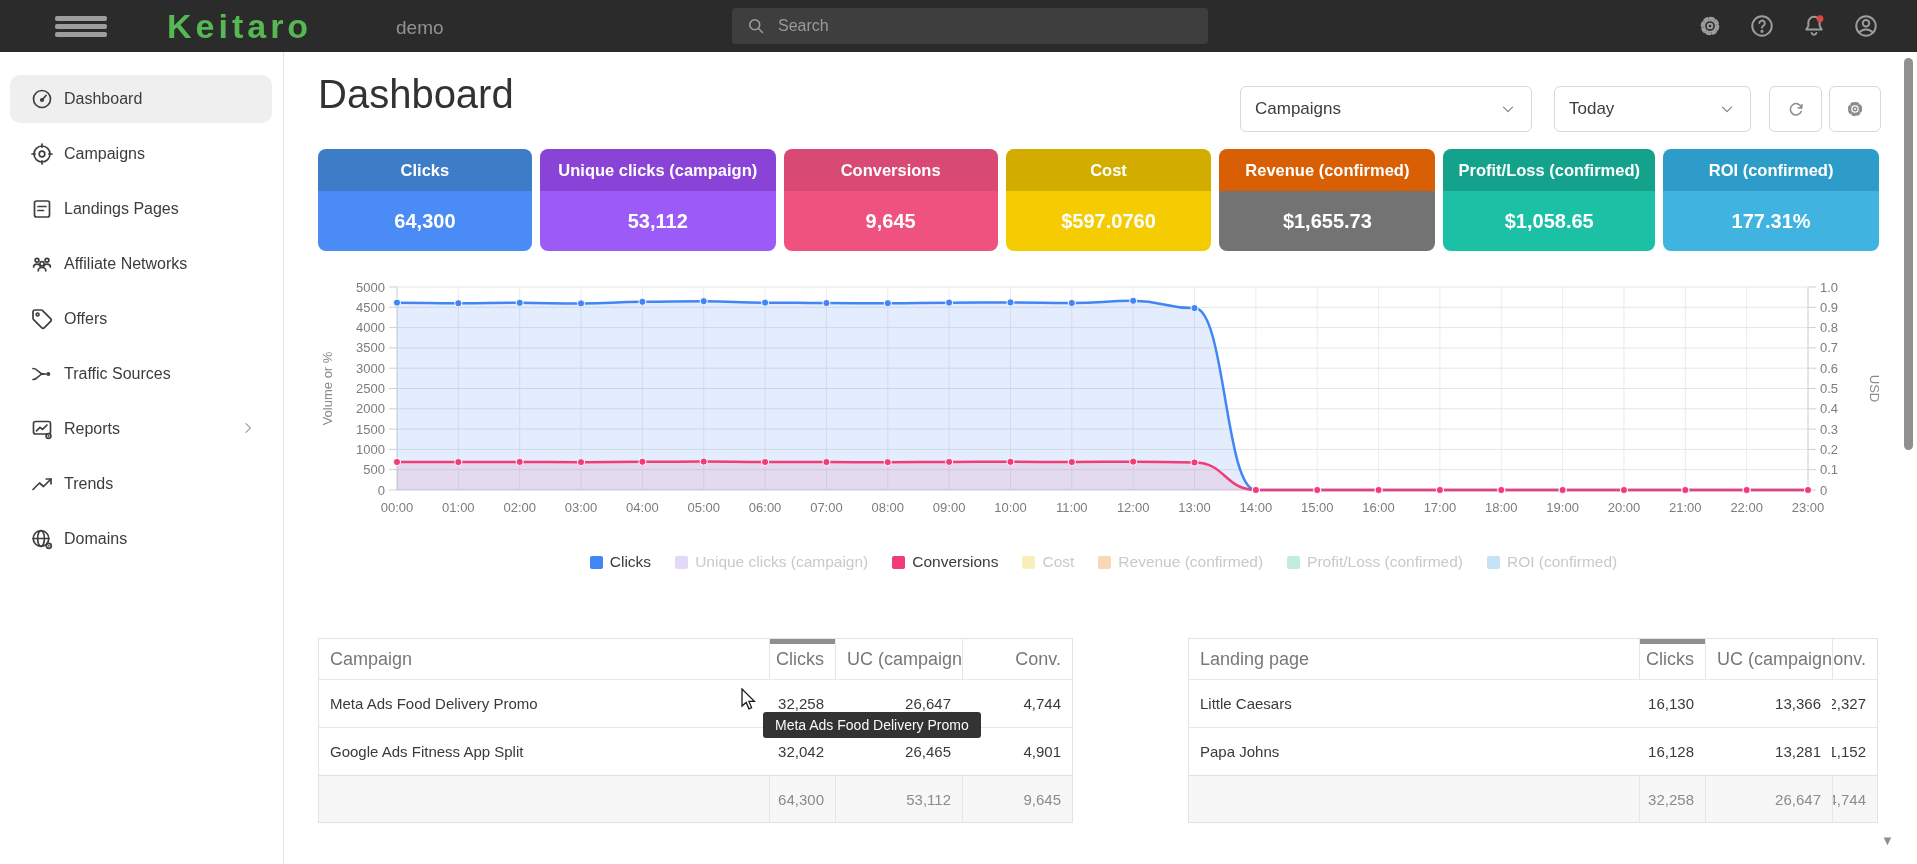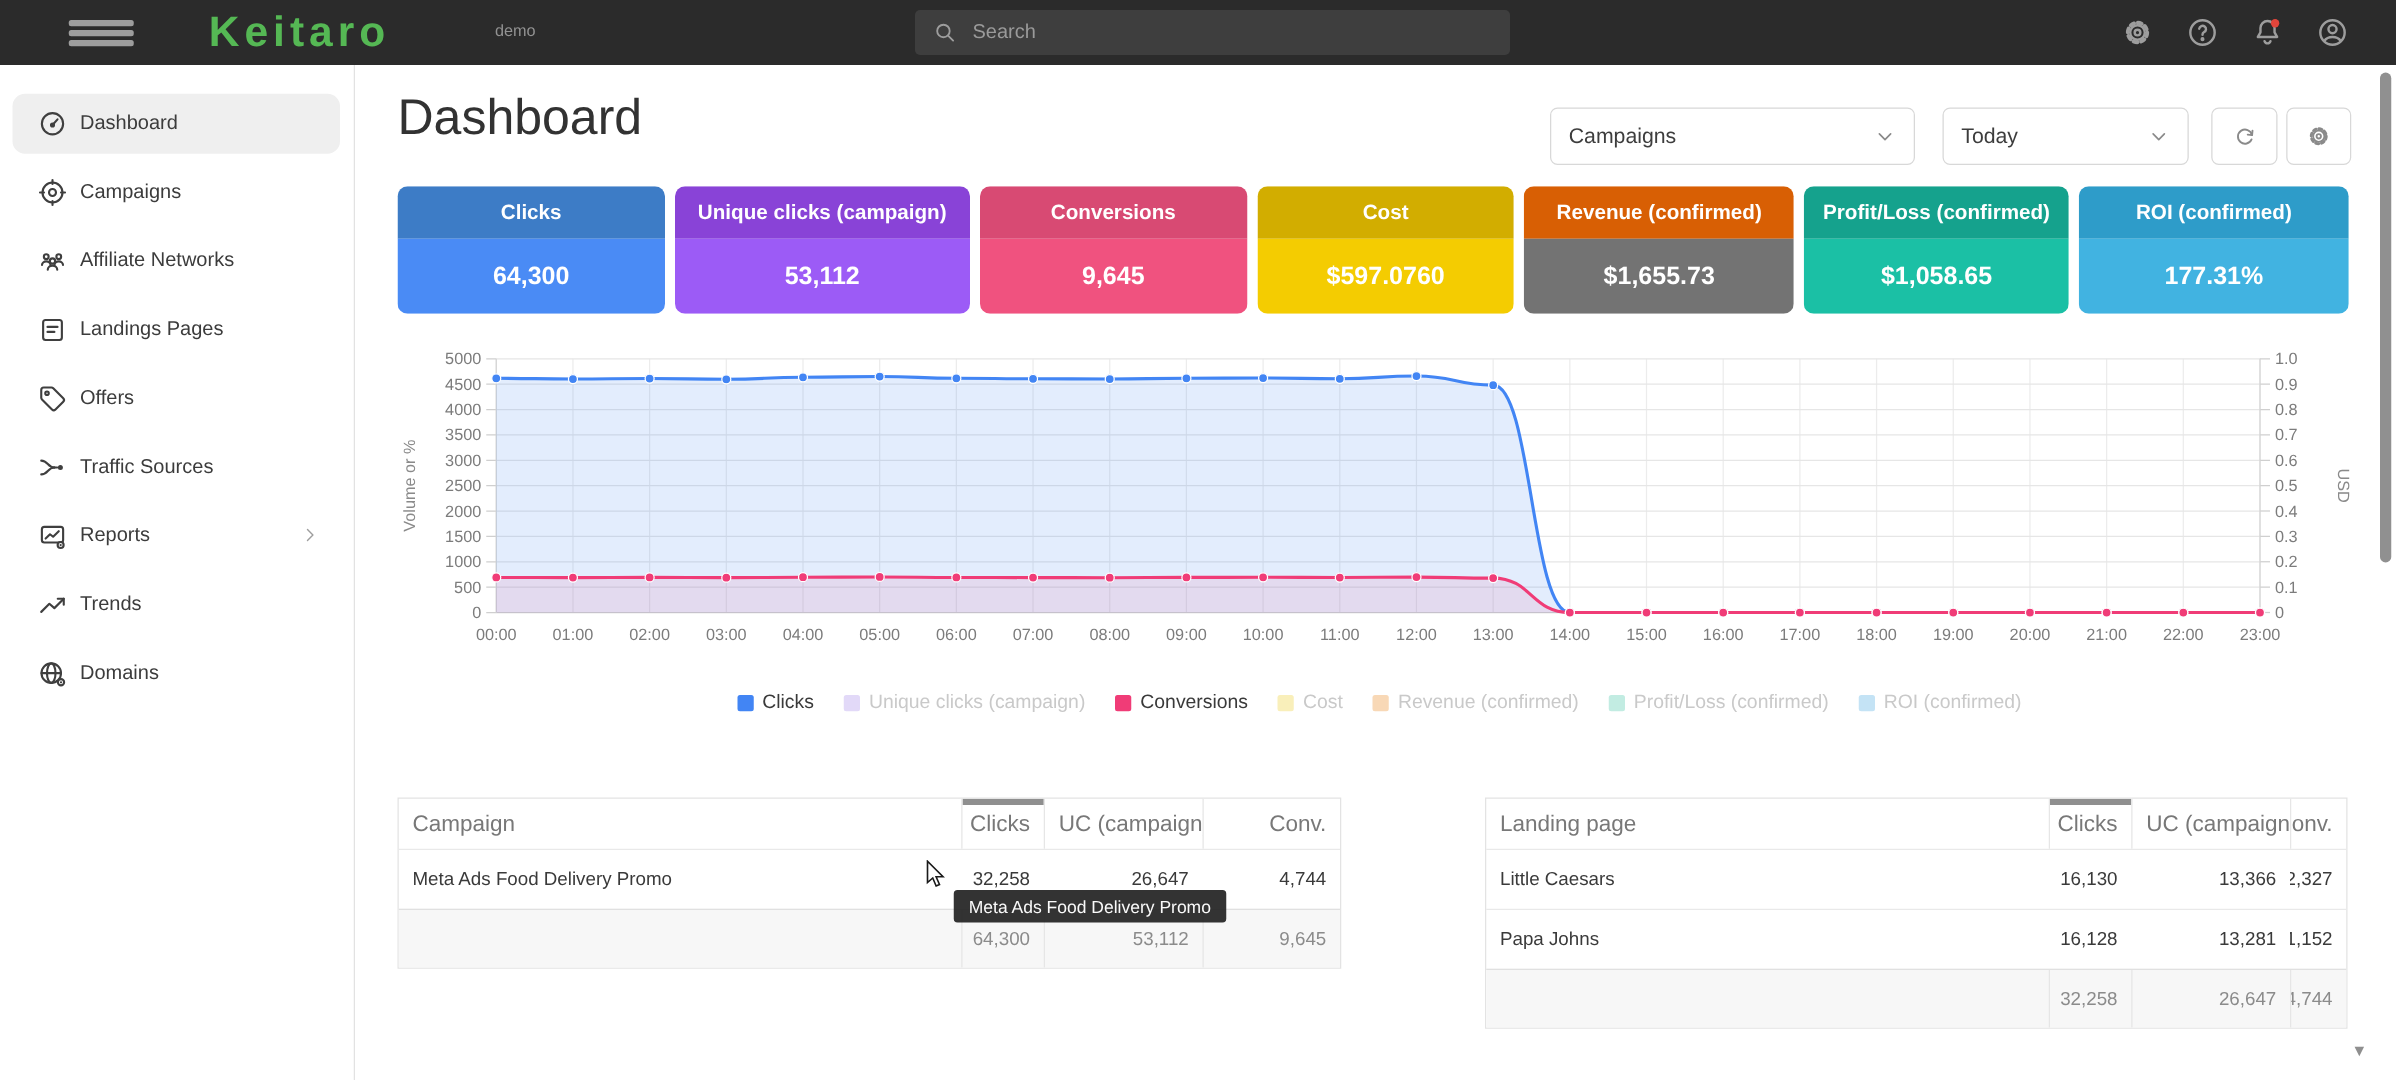--- a/index.html
+++ b/index.html
@@ -4,21 +4,21 @@
 <style>
   html,body{margin:0;padding:0;background:#fff;}
   #app{position:relative;width:1917px;height:864px;overflow:hidden;background:#fff;
        font-family:"Liberation Sans",sans-serif;color:#3a3a3a;}
   
   .topbar{position:absolute;left:0;top:0;width:1917px;height:52px;background:#2b2b2b;}
   .hamburger{position:absolute;left:55px;top:16px;width:52px;height:21px;cursor:pointer;}
   .hamburger span{display:block;height:5px;background:#9d9d9d;border-radius:2px;margin-bottom:3px;}
   .logo{position:absolute;left:167px;top:6px;font-size:34px;font-weight:bold;letter-spacing:4px;
         color:#55b854;line-height:40px;}
-  .logo-demo{position:absolute;left:396px;top:17px;font-size:13px;color:#929292;}
+  .logo-demo{position:absolute;left:396px;top:17px;font-size:19px;color:#929292;}
   .search{position:absolute;left:732px;top:8px;width:476px;height:36px;background:#3e3e3e;
           border-radius:4px;display:flex;align-items:center;}
   .search svg{margin:0 10px 0 14px;flex:0 0 auto;}
   .search input{flex:1;background:transparent;border:none;outline:none;color:#ddd;font-size:16px;
           font-family:"Liberation Sans",sans-serif;}
   .search input::placeholder{color:#9a9a9a;}
   .tb-icons{position:absolute;right:38px;top:0;height:52px;display:flex;align-items:center;gap:26px;}
   .tb-icon{position:relative;width:26px;height:26px;cursor:pointer;}
   
   .sidebar{position:absolute;left:0;top:52px;width:284px;height:812px;background:#fff;
@@ -142,36 +142,36 @@
           <circle cx="12" cy="12" r="2.8"></circle>
           <line x1="12" y1="2" x2="12" y2="5.2"></line>
           <line x1="12" y1="18.8" x2="12" y2="22"></line>
           <line x1="2" y1="12" x2="5.2" y2="12"></line>
           <line x1="18.8" y1="12" x2="22" y2="12"></line>
         </svg>
       <span>Campaigns</span>
     </div>
     <div class="sitem">
       <svg class="sic icn" viewBox="0 0 24 24">
+          <rect x="4.5" y="4" width="15" height="16" rx="2"></rect>
+          <line x1="8" y1="9.5" x2="16" y2="9.5"></line>
+          <line x1="8" y1="13.5" x2="13.5" y2="13.5"></line>
+        </svg>
+      <span>Landings Pages</span>
+    </div>
+    <div class="sitem">
+      <svg class="sic icn" viewBox="0 0 24 24">
           <circle cx="7" cy="8.3" r="1.9"></circle>
           <circle cx="17" cy="8.3" r="1.9"></circle>
           <circle cx="12" cy="11.8" r="2.1"></circle>
           <path d="M3.6,15 a3.4,2.9 0 0 1 6.8,0"></path>
           <path d="M13.6,15 a3.4,2.9 0 0 1 6.8,0"></path>
           <path d="M8.2,18.8 a3.8,3.3 0 0 1 7.6,0"></path>
         </svg>
       <span>Affiliate Networks</span>
-    </div>
-    <div class="sitem">
-      <svg class="sic icn" viewBox="0 0 24 24">
-          <rect x="4.5" y="4" width="15" height="16" rx="2"></rect>
-          <line x1="8" y1="9.5" x2="16" y2="9.5"></line>
-          <line x1="8" y1="13.5" x2="13.5" y2="13.5"></line>
-        </svg>
-      <span>Landings Pages</span>
     </div>
     <div class="sitem">
       <svg class="sic icn" viewBox="0 0 24 24">
           <path d="M3,5 a2,2 0 0 1 2,-2 h6.2 a2,2 0 0 1 1.4,0.6 l8,8 a2,2 0 0 1 0,2.8 l-6.2,6.2 a2,2 0 0 1 -2.8,0 l-8,-8 A2,2 0 0 1 3,11.2 z"></path>
           <circle cx="7.6" cy="7.6" r="1.4"></circle>
         </svg>
       <span>Offers</span>
     </div>
     <div class="sitem">
       <svg class="sic icn" viewBox="0 0 24 24">
@@ -476,20 +476,26 @@
         </div>
       <div class="cell hc vb">UC (campaign)</div>
       <div class="cell hc num vb">Conv.</div>
     </div>
     <div class="trow brow">
       <div class="cell">Meta Ads Food Delivery Promo</div>
       <div class="cell num">32,258</div>
       <div class="cell num">26,647</div>
       <div class="cell num">4,744</div>
     </div>
+    <div class="trow brow">
+      <div class="cell">Google Ads Fitness App Split</div>
+      <div class="cell num">32,042</div>
+      <div class="cell num">26,465</div>
+      <div class="cell num">4,901</div>
+    </div>
     <div class="trow frow">
       <div class="cell"></div>
       <div class="cell num vb">64,300</div>
       <div class="cell num vb">53,112</div>
       <div class="cell num vb">9,645</div>
     </div>
   </div>
 
   <div class="tbl tbl-right">
     <div class="trow hrow">

